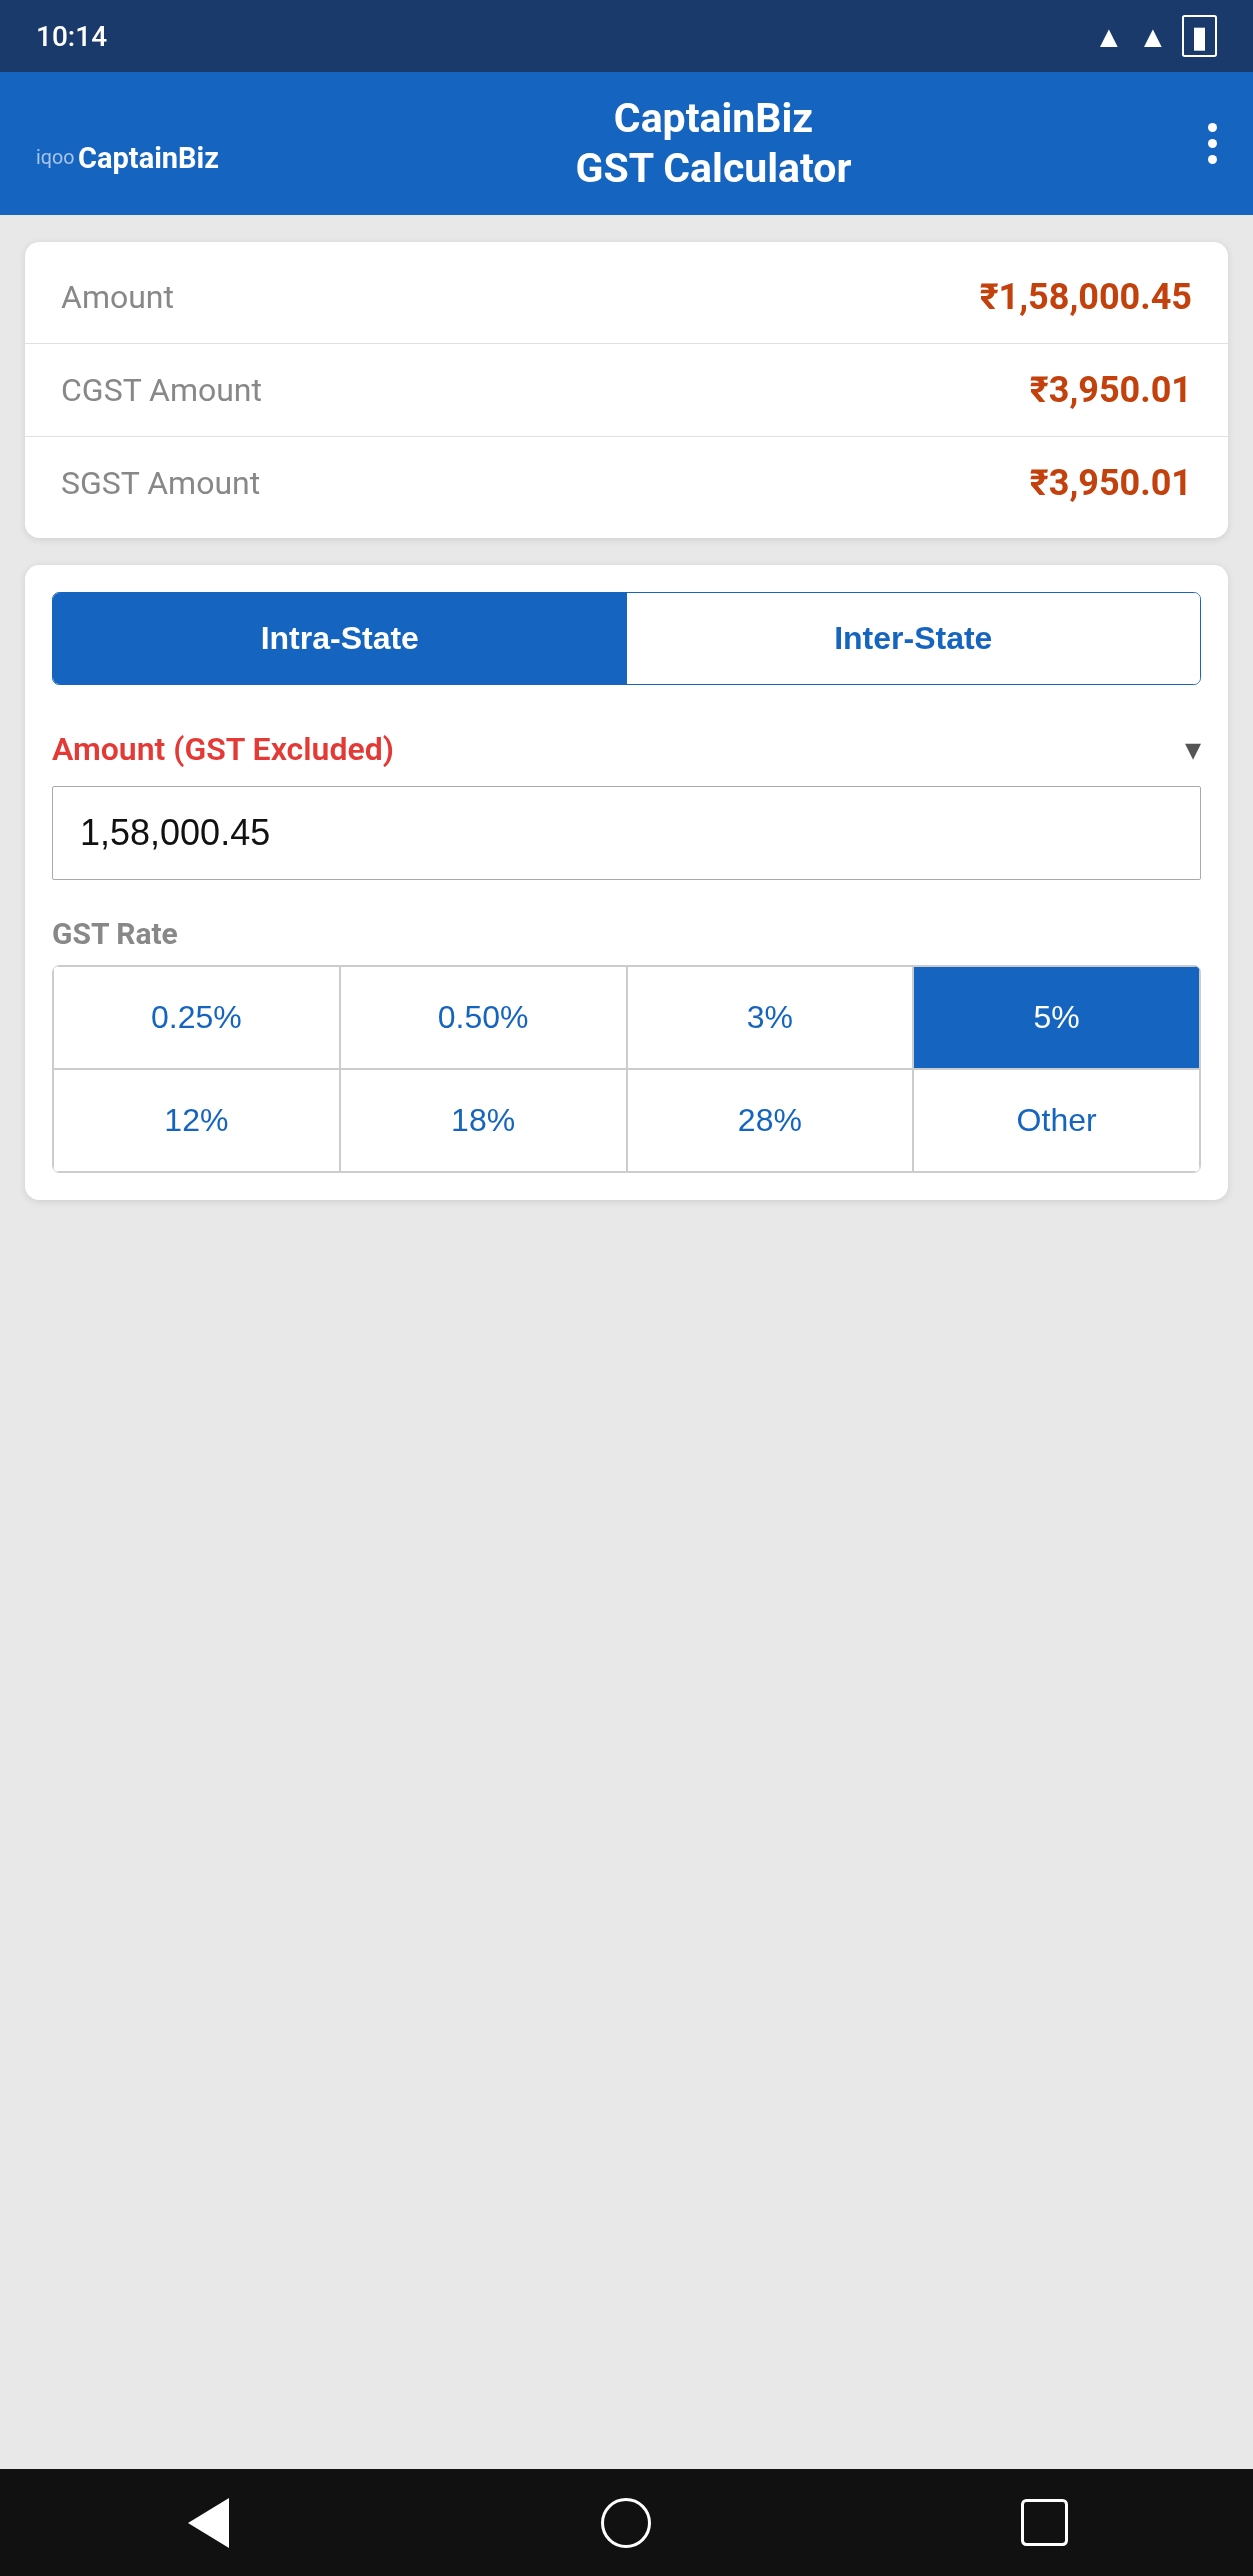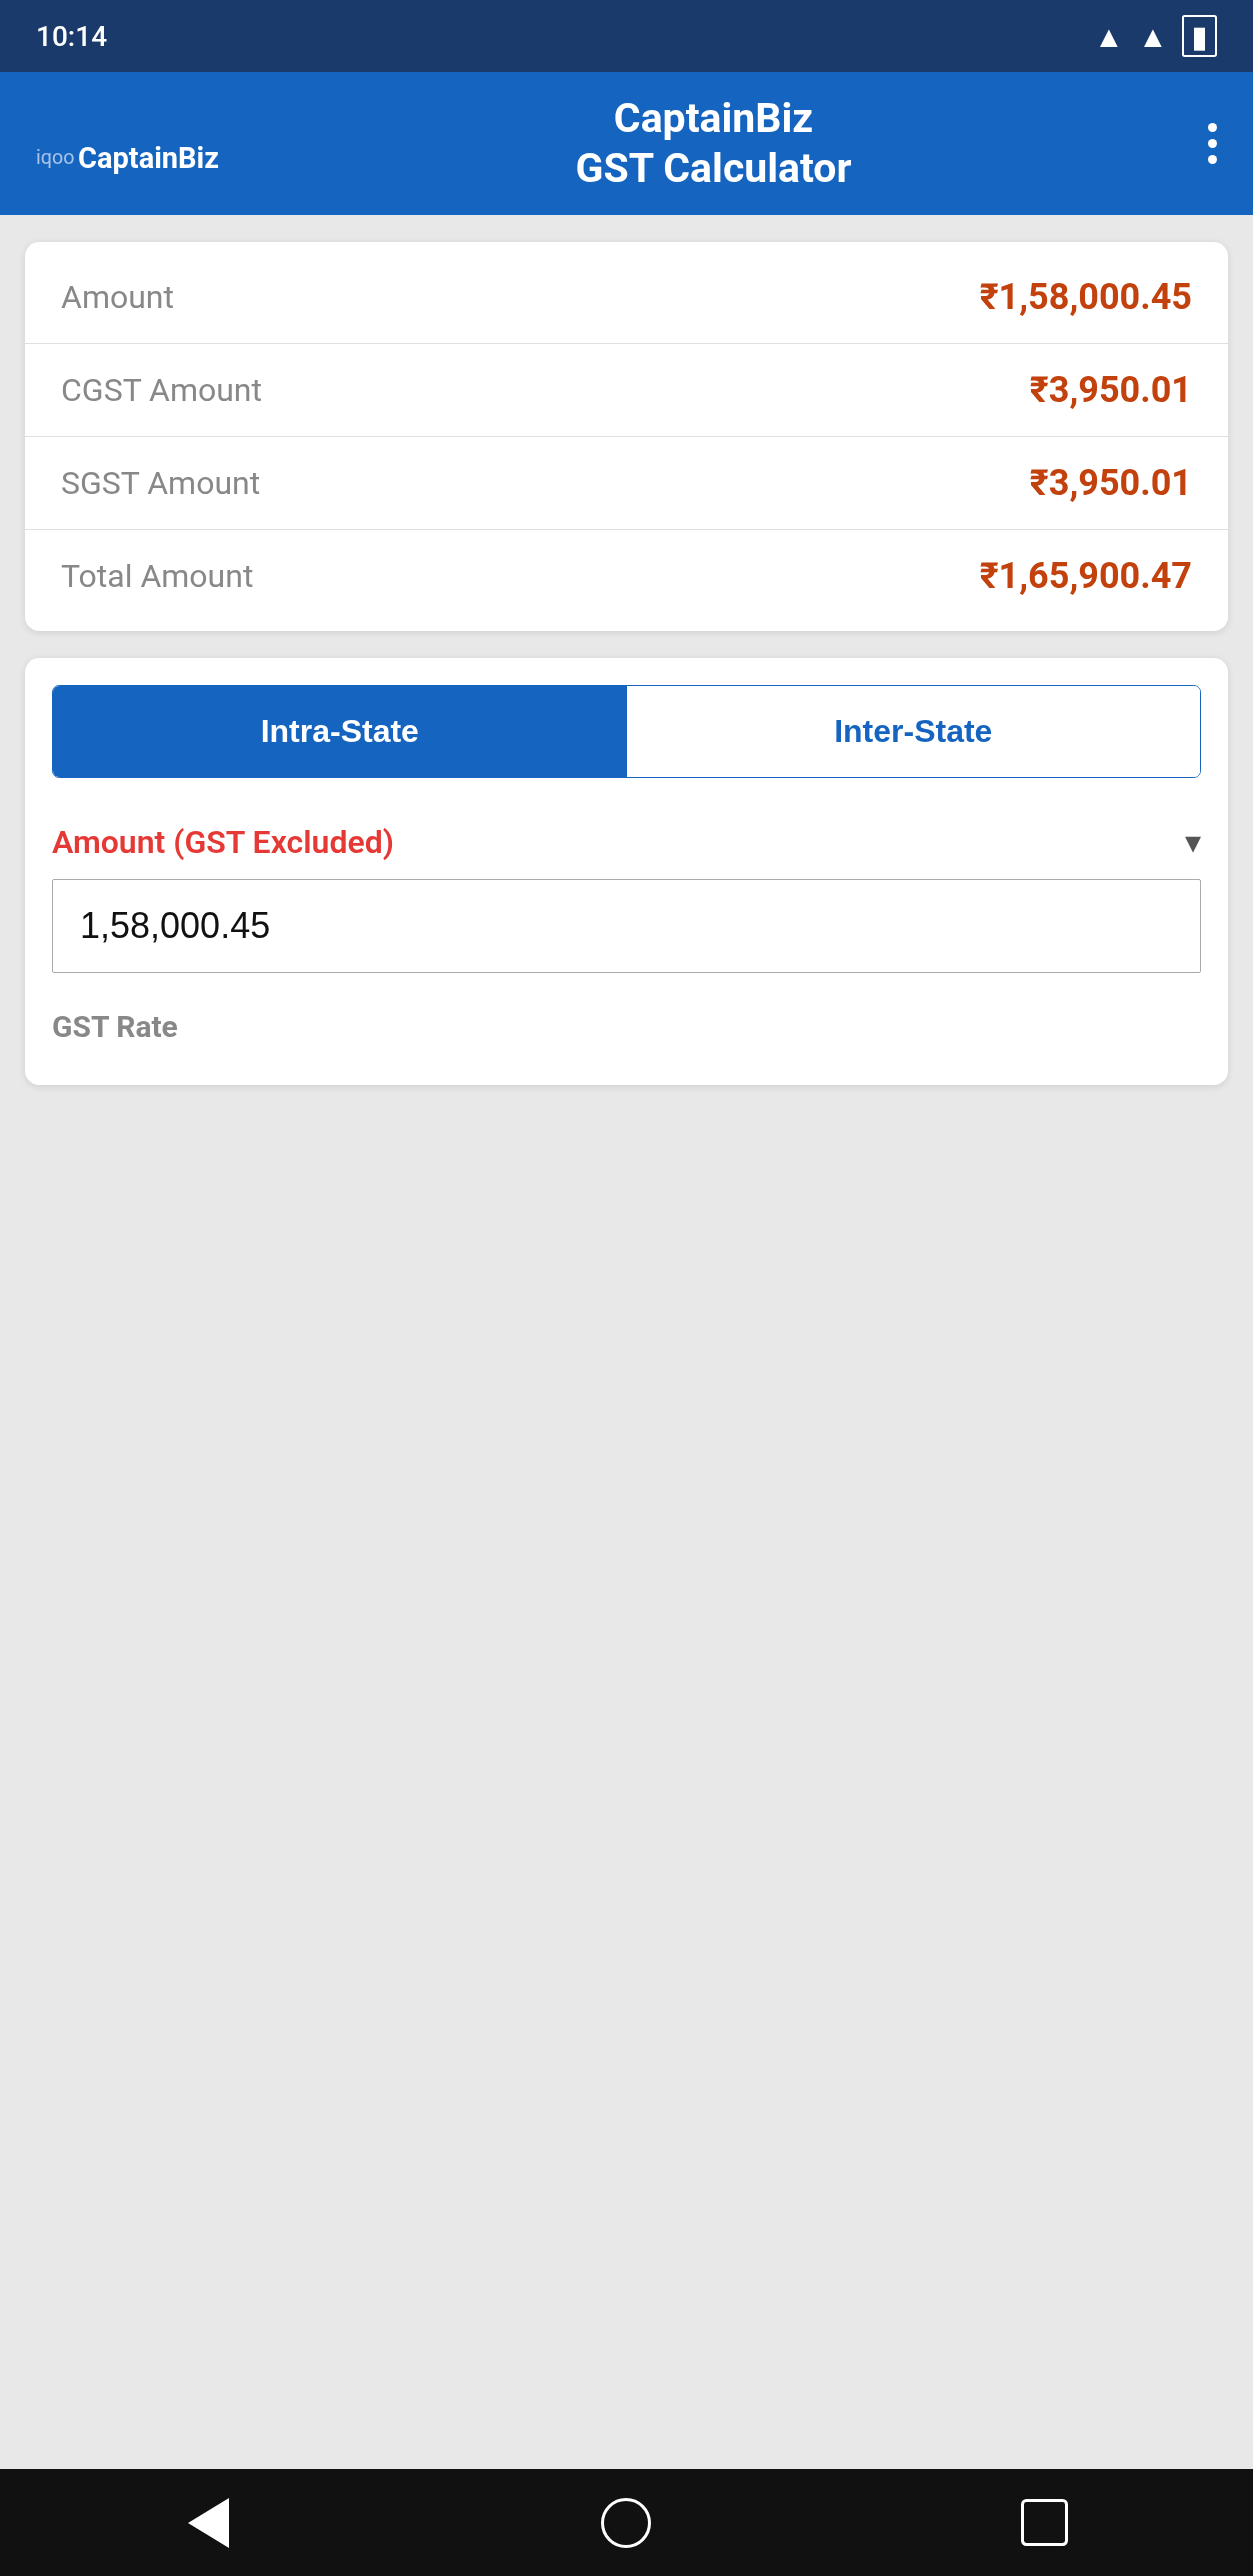--- a/index.html
+++ b/index.html
@@ -300,43 +300,49 @@
     <span class="summary-value">₹1,58,000.45</span>
   </div>
   <div class="summary-row">
     <span class="summary-label">CGST Amount</span>
     <span class="summary-value">₹3,950.01</span>
   </div>
   <div class="summary-row">
     <span class="summary-label">SGST Amount</span>
     <span class="summary-value">₹3,950.01</span>
   </div>
-  <div class="summary-row">
-    <span class="summary-label">Total Amount</span>
-    <span class="summary-value">₹1,65,900.47</span>
-  </div>
 </div>
 
 <div class="calc-card">
 
   <div class="toggle-group">
     <button class="toggle-btn active">Intra-State</button>
     <button class="toggle-btn inactive">Inter-State</button>
   </div>
 
   <div class="amount-type-selector">
     <span class="amount-type-label">Amount (GST Excluded)</span>
     <span class="dropdown-arrow">▾</span>
   </div>
 
   <div class="amount-input-container">
     <input type="text" class="amount-input" placeholder="Enter amount" value="1,58,000.45" style="">
   </div>
 
   <div class="gst-rate-label">GST Rate</div>
+  <div class="gst-rate-grid">
+    <button class="gst-rate-btn">0.25%</button>
+    <button class="gst-rate-btn">0.50%</button>
+    <button class="gst-rate-btn">3%</button>
+    <button class="gst-rate-btn active">5%</button>
+    <button class="gst-rate-btn">12%</button>
+    <button class="gst-rate-btn">18%</button>
+    <button class="gst-rate-btn">28%</button>
+    <button class="gst-rate-btn other">Other</button>
+  </div>
 
 </div>
 
 <div class="bottom-nav">
   <div class="nav-btn">
     <div class="triangle-left"></div>
   </div>
   <div class="nav-btn">
     <div class="circle-home"></div>
   </div>

